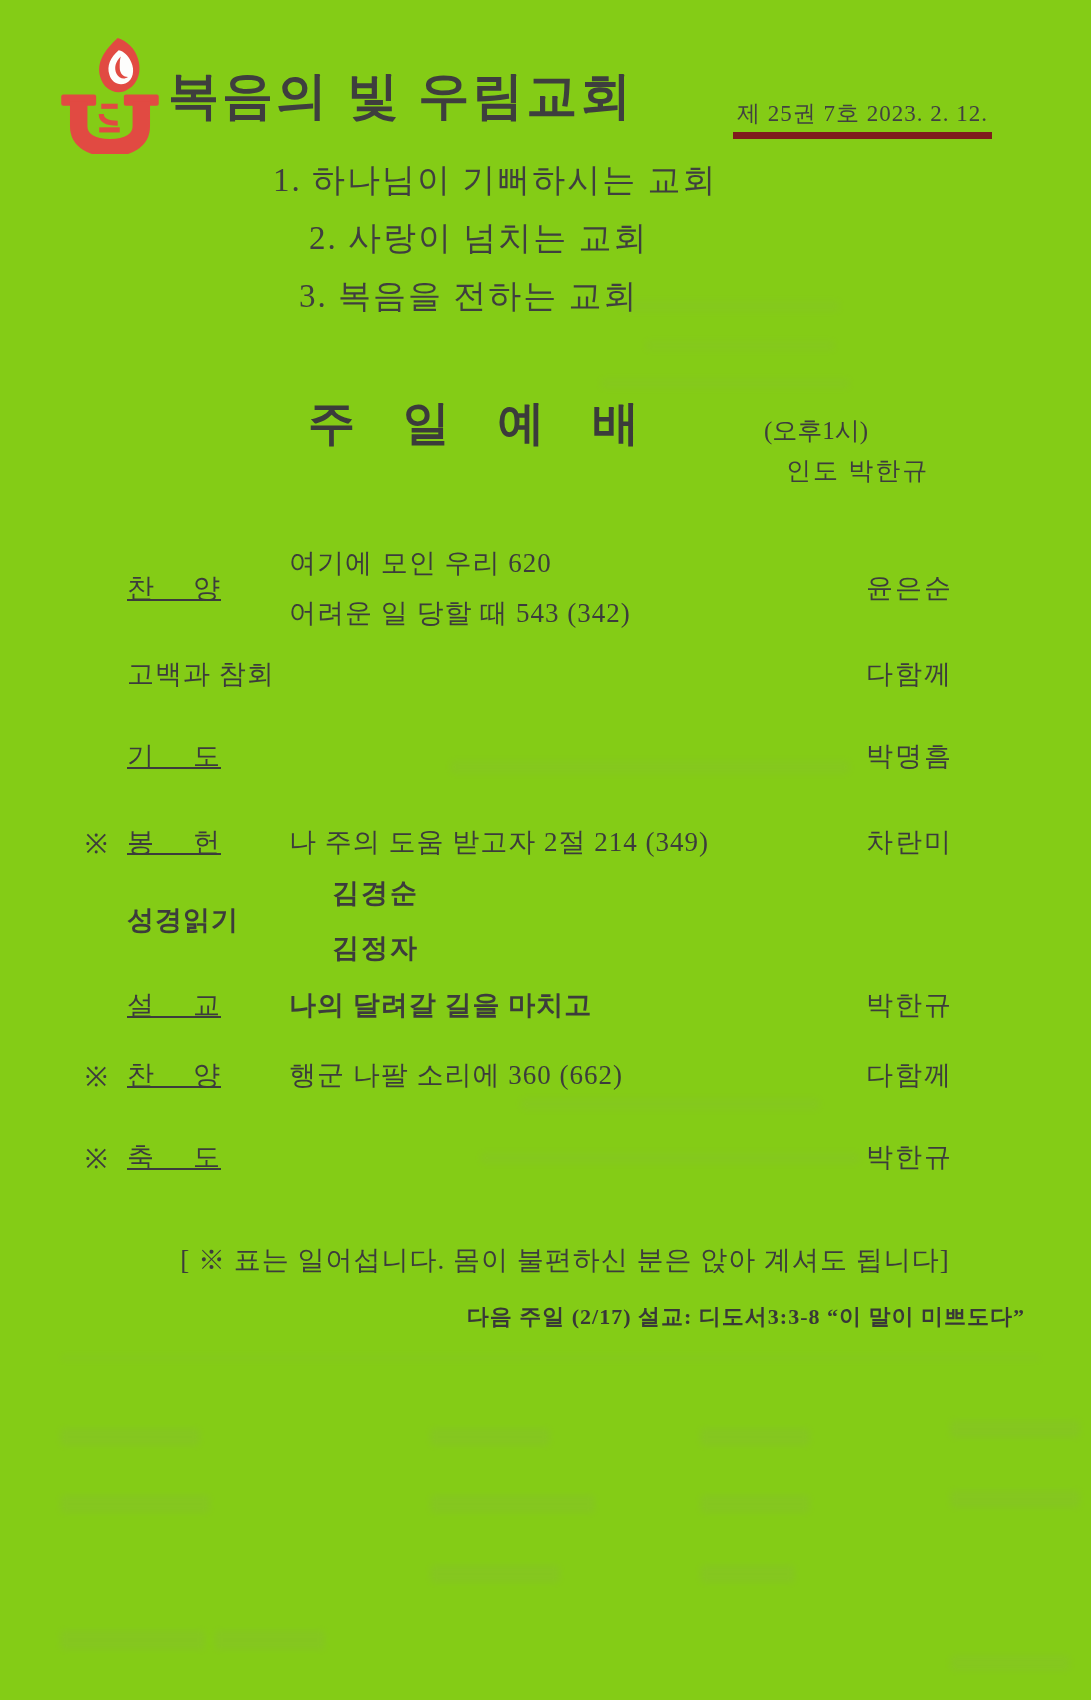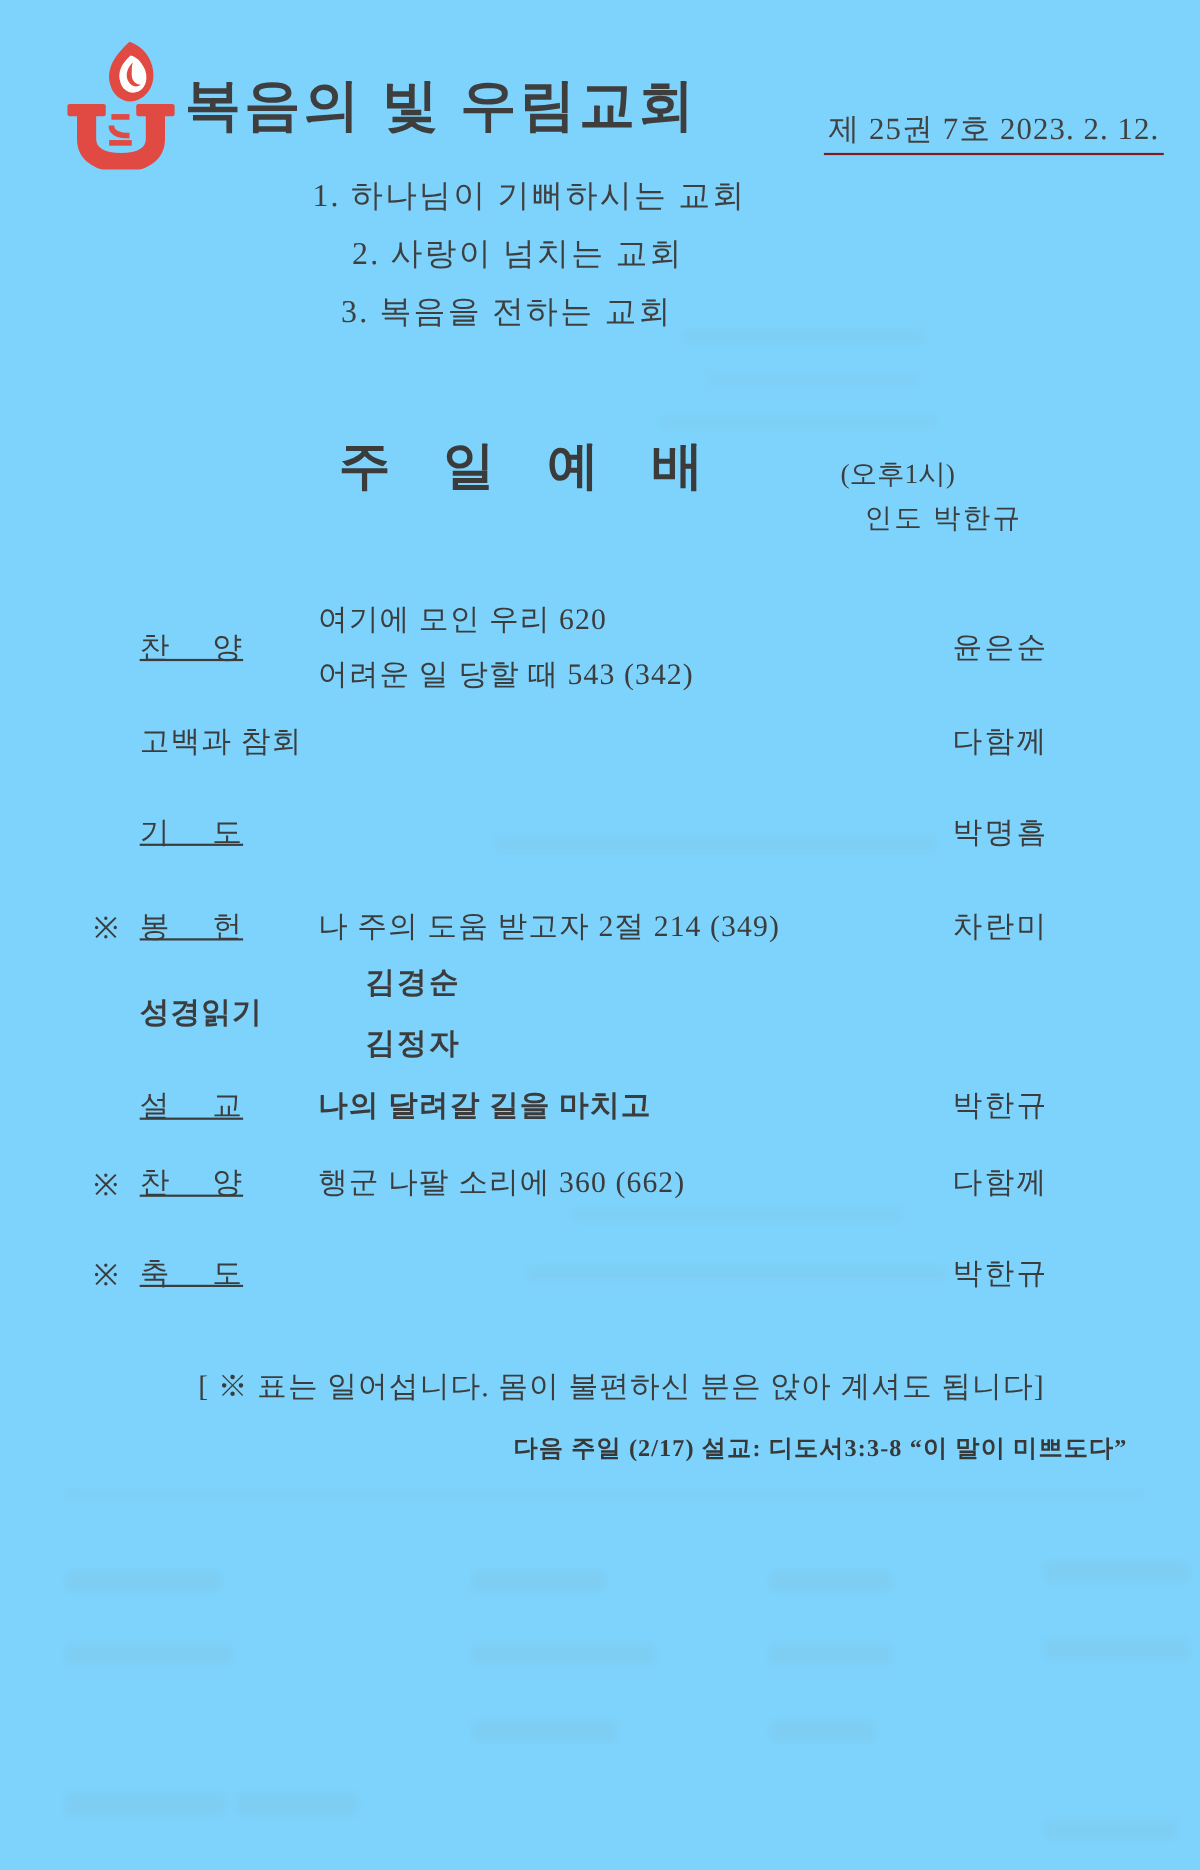--- a/index.html
+++ b/index.html
@@ -1,41 +1,40 @@
 <!DOCTYPE html>
 <html><head>
 <meta charset="utf-8">
 <style>
   html,body{margin:0;padding:0;background:#e8e8e8;}
   .page{
     position:relative;
     width:1091px;height:1700px;
     margin:0 auto;
-    background:#7dd3fc;
+    background:#84cc16;
     overflow:hidden;
     font-family:"Liberation Serif","DejaVu Serif",serif;
     color:#3d3d3d;
   }
   
   .logo{position:absolute;left:56px;top:36px;width:108px;height:118px;}
   .church-name{
     position:absolute;left:168px;top:62px;
     font-family:"Liberation Sans","DejaVu Sans",sans-serif;
     font-size:51px;font-weight:800;letter-spacing:3px;color:#3e3e3e;
     white-space:nowrap;
   }
   .issue{
     position:absolute;left:733px;top:98px;
-    font-size:28px;letter-spacing:1px;color:#414141;
-    border-bottom:2px solid #7f1d1d;padding:0 4px 3px 4px;
+    font-size:23px;letter-spacing:1px;color:#414141;
+    border-bottom:7px solid #7f1d1d;padding:0 4px 3px 4px;
     white-space:nowrap;
-    margin-left:16px;
   }
   
-  .mottos{position:absolute;left:284px;top:158px;font-size:29px;color:#3f3f3f;}
+  .mottos{position:absolute;left:273px;top:158px;font-size:33px;color:#3f3f3f;}
   .mottos div{margin-bottom:13px;letter-spacing:2px;white-space:nowrap;}
   .motto-2{margin-left:36px;}
   .motto-3{margin-left:26px;}
   
   .service-title{
     position:absolute;left:308px;top:392px;
     font-size:47px;font-weight:800;letter-spacing:3px;word-spacing:30px;
     color:#3b3b3b;white-space:nowrap;
   }
   .service-time{position:absolute;left:764px;top:414px;font-size:25px;white-space:nowrap;}

